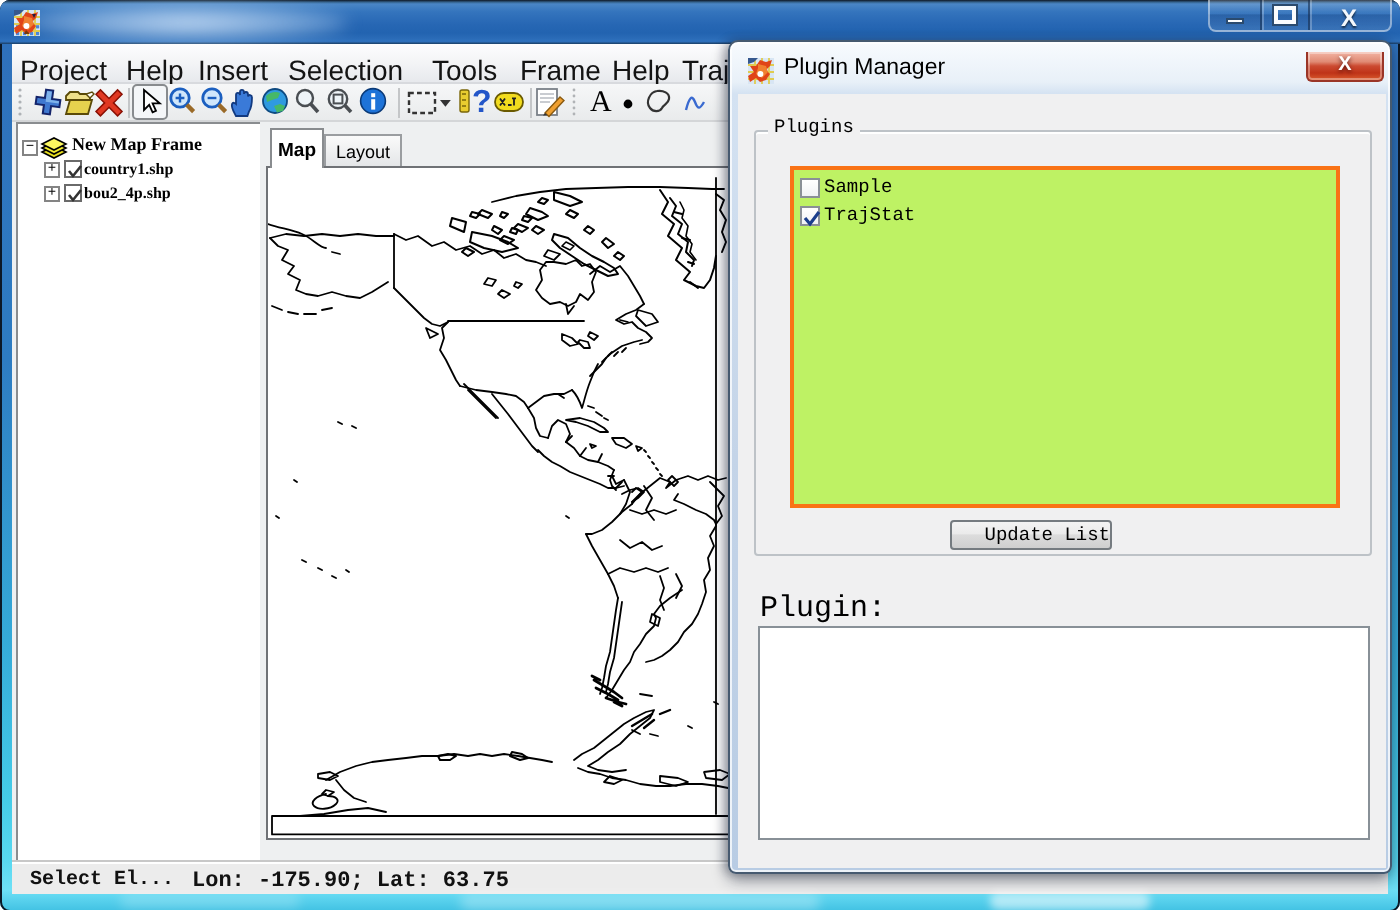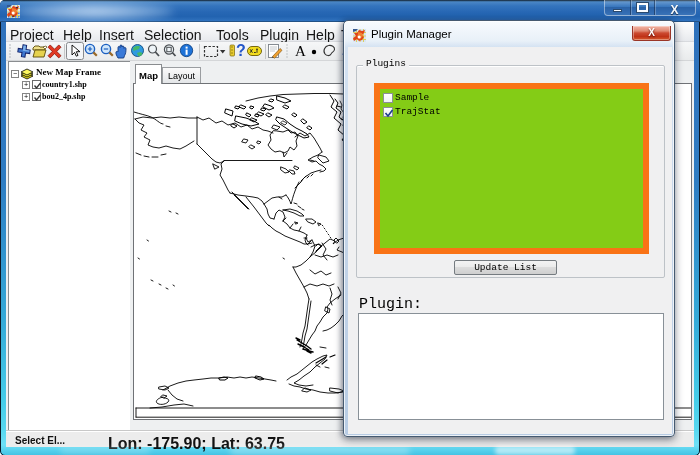--- a/index.html
+++ b/index.html
@@ -28,51 +28,51 @@
  font-size:14px;color:#141414;}
 #menubar span{position:absolute;top:5px}
 #toolbar{position:absolute;left:0;top:20px;width:688px;height:19px;
  background:linear-gradient(180deg,#f6f7f8,#e9ebec);border-bottom:1px solid #d4d6d8;}
 #treepanel{position:absolute;left:2px;top:39px;width:122px;height:370px;background:#fff;
  border:1px solid #8a8d90;border-right:none;}
 #splitter{position:absolute;left:124px;top:39px;width:3px;height:370px;background:#eef0f1;}
 #mappanel{position:absolute;left:127px;top:39px;width:559px;height:370px;background:#eef0f1;}
 #statusbar{position:absolute;left:0;top:409px;width:688px;height:16px;background:#ececec;
  border-top:1px solid #fff;box-shadow:0 -1px 0 #c8c8c8;
- font-family:Liberation Sans, sans-serif;font-size:10px;font-weight:bold;color:#111;padding-left:22px;}
+ font-family:Liberation Mono, monospace;font-size:10px;font-weight:bold;color:#111;padding-left:22px;}
 
 .trow{position:absolute;white-space:nowrap;font-family:Liberation Serif, serif;color:#000}
 .pmbox{position:absolute;width:8px;height:8px;border:1px solid #848484;background:#fff;font:7px "Liberation Mono";line-height:6px;text-align:center;color:#000}
 .cbx{position:absolute;width:9px;height:9px;border:1px solid #6a6a6a;background:#fff}
 
 .tab{position:absolute;font-family:Liberation Sans, sans-serif;text-align:center}
 #tabmap{left:2px;top:3px;width:27px;height:20px;background:#fff;border:1px solid #898c8f;border-bottom:none;
  font-weight:bold;font-size:9.5px;padding-top:5px;z-index:2}
 #tablayout{left:29px;top:6px;width:39px;height:17px;background:linear-gradient(#fafafa,#e4e6e8);
  border:1px solid #9a9da0;font-size:9px;padding-top:3px;}
 #mapcanvas{position:absolute;left:0px;top:22px;width:559px;height:337px;background:#fff;
  border:1px solid #6f7276;}
 
-#dlg{position:absolute;left:343px;top:20px;width:332px;height:417px;border-radius:5px 5px 4px 4px;
+#dlg{position:absolute;left:364px;top:20px;width:332px;height:417px;border-radius:5px 5px 4px 4px;
  background:linear-gradient(180deg,#f8fbfe 0,#e8f0f8 20px,#d4e2f2 26px,#c4d4e8 50%,#b8cce4 100%);
  border:1px solid #465a70;box-shadow:inset 0 0 0 1px rgba(255,255,255,.75), 0 3px 8px rgba(10,20,40,.45), -2px 0 5px rgba(10,20,40,.25);}
 #dlgtitle{position:absolute;left:27px;top:7px;font-size:11.5px;color:#000}
 #dlgclose{position:absolute;left:288px;top:5px;width:39px;height:15px;border-radius:0 0 3px 3px;
  border:1px solid #9a3527;border-top:none;
  background:linear-gradient(180deg,#f3b5a5 0%,#e08a74 35%,#cc4a31 50%,#bf3318 75%,#d95b2e 100%);
  color:#fff;text-align:center;font-size:10px;font-weight:bold;line-height:13px;
  text-shadow:0 1px 2px rgba(60,0,0,.8);box-shadow:inset 0 0 0 1px rgba(255,255,255,.35)}
 #dlgclient{position:absolute;left:4px;top:26px;width:324px;height:387px;background:#f0f0f1;}
 .mono{font-family:"Liberation Mono",monospace}
 #grpbox{position:absolute;left:8px;top:18px;width:309px;height:213px;border:1px solid #bdc2c7;border-radius:2px;box-shadow:inset 0 1px 0 #fff}
 #grplabel{position:absolute;left:15px;top:11px;background:#f0f0f1;padding:0 3px;font-size:9.5px}
-#listbox{position:absolute;left:26px;top:36px;width:275px;height:171px;background:#84cc16;border:6px solid #f97316}
-#updbtn{position:absolute;left:106px;top:213px;width:103px;height:15px;border:1px solid #757b80;border-radius:2px;
+#listbox{position:absolute;left:26px;top:36px;width:275px;height:171px;background:#bef264;border:2px solid #f97316}
+#updbtn{position:absolute;left:106px;top:213px;width:81px;height:15px;border:1px solid #757b80;border-radius:2px;
  background:linear-gradient(180deg,#f3f3f3,#ebebeb 45%,#dcdcdc 50%,#cfcfcf);
- font-size:9.5px;text-align:center;line-height:14px}
+ font-size:9.5px;text-align:right;line-height:14px}
 #pluglabel{position:absolute;left:11px;top:249px;font-size:15px}
 #plugarea{position:absolute;left:10px;top:266px;width:306px;height:107px;background:#fff;border:1px solid #889097}
 .dcbx{position:absolute;width:10px;height:10px;border:1px solid #8a9097;background:linear-gradient(#fff,#f0f2f4)}
 svg{display:block}
 #mapcanvas svg{shape-rendering:geometricPrecision}
 #bg1{position:absolute;left:230px;top:447px;width:180px;height:8px;background:rgba(255,255,255,.30);filter:blur(3px);border-radius:4px}
 #bg2{position:absolute;left:495px;top:446px;width:80px;height:9px;background:rgba(255,255,255,.55);filter:blur(2px);border-radius:4px}
 #bg3{position:absolute;left:60px;top:447px;width:90px;height:7px;background:rgba(255,255,255,.22);filter:blur(3px);border-radius:4px}
 </style></head>
 <body>
@@ -109,21 +109,21 @@
         <div class="cb" style="width:41px"><span class="glyph" style="font-size:12px;line-height:15px">X</span></div>
     </div>
   </div>
   <div id="client">
     <div id="menubar">
       <span style="left:4px">Project</span>
         <span style="left:57px">Help</span>
         <span style="left:93px">Insert</span>
       <span style="left:138px">Selection</span>
         <span style="left:210px">Tools</span>
-        <span style="left:254px">Plugin</span>
+        <span style="left:254px">Frame</span>
       <span style="left:300px">Help</span>
         <span style="left:335px">TrajStat</span>
     </div>
     <div id="toolbar">
     <svg width="360" height="19" viewBox="0 0 360 19">
 
       <g fill="#aeb2b6">
             <circle cx="4" cy="3" r="0.8"></circle>
             <circle cx="4" cy="6" r="0.8"></circle>
             <circle cx="4" cy="9" r="0.8"></circle>
@@ -398,21 +398,21 @@
         <path d="M163 397c-5 1-8 4-6 6 2 2 8 2 11-1 2-2 0-4-4-4"></path>
         <path d="M150 408l12-1 12-2 10-1 9 2"></path>
         <path d="M316 365l4 2M344 363l2 1M325 367l4 1"></path>
 
         <path d="M169 211l2 1M176 213l2 1M283 258l1.5 1M151 280l2 1M159 284l2 1M166 288l2 1M173 285l1.5 1M138 258l1.5 1M147 240l1.5 1"></path>
       </svg>
         </div>
     </div>
     <div id="statusbar">
       <span class="abs" style="left:9px;top:3px">Select El...</span>
-      <span class="abs" style="left:102px;top:3px;font-size:16px">Lon: -175.90; Lat: 63.75</span>
+      <span class="abs" style="left:90px;top:3px;font-size:11px">Lon: -175.90; Lat: 63.75</span>
     </div>
   </div>
 </div>
 <div id="dlg">
   <svg class="abs" style="left:9px;top:8px" width="13" height="13" viewBox="0 0 13 13">
     <rect x="0" y="0" width="13" height="13" fill="#d8e6f4"></rect>
     <path d="M0 3.5h13M0 7h13M0 10.5h13M3.5 0v13M7 0v13M10.5 0v13" stroke="#e0cc50" stroke-width="0.9"></path>
     <path d="M0 0h5l-2 2-3 1z" fill="#35588e"></path>
     <path d="M6 1l3 1 3-1-1 3-2 2 2 2-2 3-3 1-2-2-3 2-1-3 3-2-2-3 3 0z" fill="#e04418"></path>
     <path d="M5 3l4 1 1 3-3 3-3-2 1-3z" fill="#f08030"></path>

